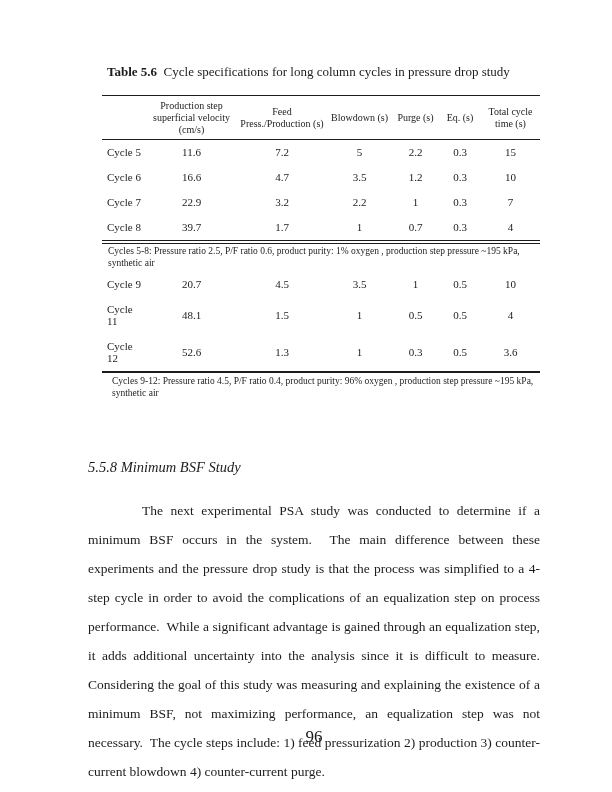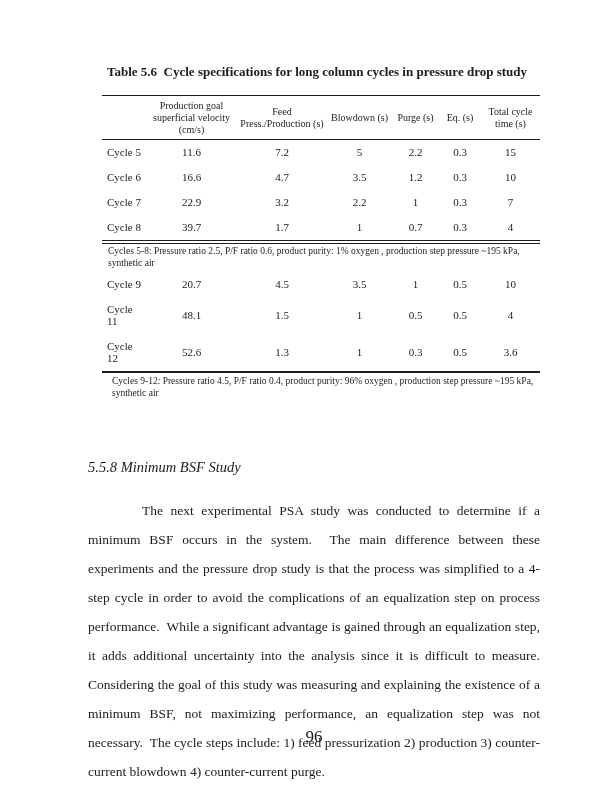--- a/index.html
+++ b/index.html
@@ -10,21 +10,21 @@
     background:#ffffff;
     font-family:"Liberation Serif", serif;
     color:#1c1c1c;
     overflow:hidden;
   }
   .content { position:absolute; left:88px; right:72px; top:0; }
 
   
   .caption { margin:64px 0 0 19px; font-size:13px; }
   .caption .cap-label { font-weight:bold; }
-  .caption .cap-text { font-weight:bold; }
+  .caption .cap-text { font-weight:normal; }
 
   
   table.spec {
     width:438px;
     margin:15px 0 0 14px;
     border-collapse:collapse;
     table-layout:fixed;
     border-top:1.5px solid #1c1c1c;
     border-bottom:2px solid #1c1c1c;
   }
@@ -97,21 +97,21 @@
           <col style="width:91px">
           <col style="width:90px">
         <col style="width:65px">
           <col style="width:47px">
           <col style="width:42px">
         <col style="width:59px">
       </colgroup>
       <thead>
         <tr>
           <td></td>
-          <td>Production goal superficial velocity (cm/s)</td>
+          <td>Production step superficial velocity (cm/s)</td>
           <td>Feed Press./Production (s)</td>
           <td>Blowdown (s)</td>
           <td>Purge (s)</td>
           <td>Eq. (s)</td>
           <td>Total cycle time (s)</td>
         </tr>
       </thead>
       <tbody class="rows">
           <tr>
     <td class="c-label">Cycle 5</td>

